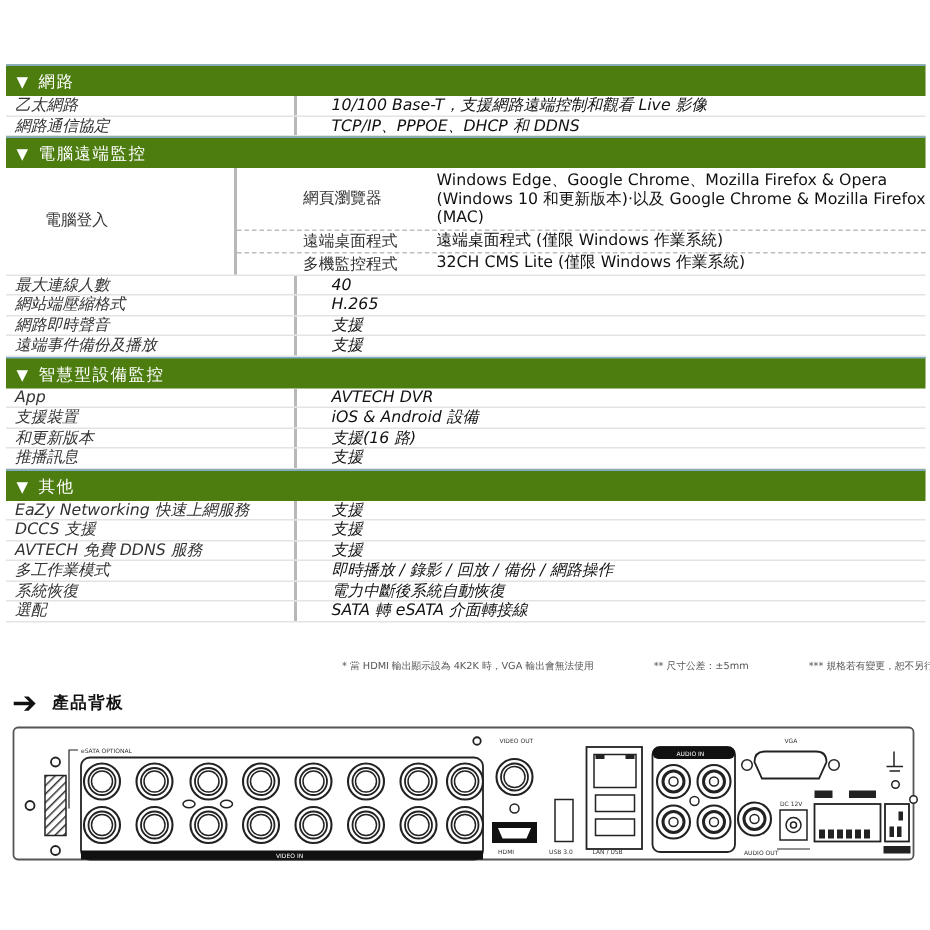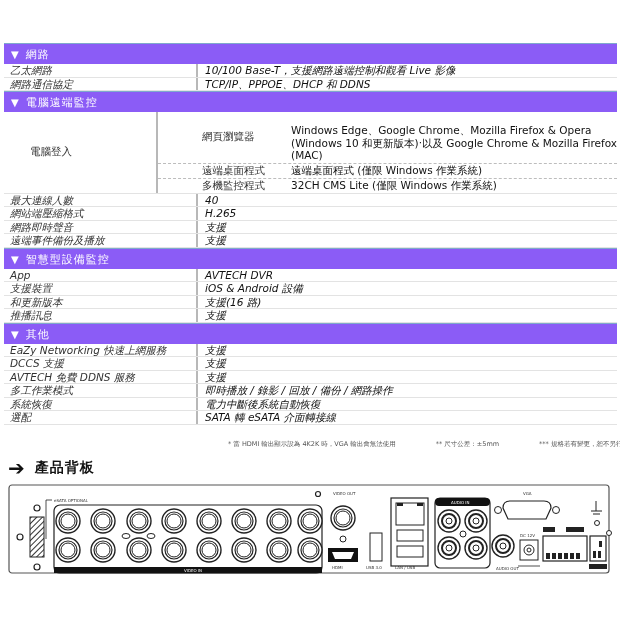--- a/index.html
+++ b/index.html
@@ -1,43 +1,43 @@
 <!DOCTYPE html>
 <html><head>
 <meta charset="utf-8">
 <style>
   * { box-sizing: border-box; margin: 0; padding: 0; }
   html, body { width: 620px; height: 620px; background: #ffffff; overflow: hidden; }
   body { font-family: "DejaVu Sans", "Liberation Sans", sans-serif; color: #222; position: relative; }
 
   .spec { position: absolute; left: 4px; top: 43px; width: 613px; }
   .sec-head {
-    background: #8b5cf6; color: #fff; height: 21px; line-height: 21px;
+    background: #4d7c0f; color: #fff; height: 21px; line-height: 21px;
     font-size: 11px; padding-left: 7px; letter-spacing: 1px;
     border-top: 1px solid #7fa9cc;
   }
   .sec-head .tri { font-size: 10px; margin-right: 6px; }
   .row { display: flex; font-size: 10.5px; line-height: 12.5px; border-bottom: 1px solid #e3e3e3; font-style: italic; }
   .row .k { width: 194px; padding-left: 6px; border-right: 2px solid #b8b8b8; white-space: nowrap; color: #333; }
-  .row .v { flex: 1; padding-left: 7px; white-space: nowrap; color: #111; }
+  .row .v { flex: 1; padding-left: 23px; white-space: nowrap; color: #111; }
 
   .login { display: flex; font-size: 10.5px; border-bottom: 1px solid #e3e3e3; }
   .login .k { width: 194px; padding-left: 6px; border-right: 2px solid #b8b8b8; display: flex; align-items: center; color: #333; margin-left: 20px; }
   .login .sub { flex: 1; }
   .subrow { display: flex; border-bottom: 1px dashed #bdbdbd; }
   .subrow:last-child { border-bottom: none; }
   .subrow .sk { width: 91px; padding-left: 6px; display: flex; align-items: center; white-space: nowrap; color: #333; margin-left: 38px; }
   .subrow .sv { flex: 1; padding-left: 4px; line-height: 12.5px; white-space: nowrap; color: #111; }
-  .subrow.tall .sv { line-height: 12.5px; padding-top: 12px; padding-bottom: 1px; }
+  .subrow.tall .sv { line-height: 12.5px; padding-top: 2px; padding-bottom: 1px; }
 
   .notes { position: absolute; top: 440px; left: 228px; font-size: 6.5px; color: #555; display: flex; gap: 40px; white-space: nowrap; }
 
   .title { position: absolute; left: 8px; top: 456px; display: flex; align-items: center; gap: 10px; }
   .title .arrow { font-size: 20px; font-weight: bold; color: #111; }
-  .title .txt { font-size: 14px; font-weight: bold; color: #111; letter-spacing: 1px; }
+  .title .txt { font-size: 11px; font-weight: bold; color: #111; letter-spacing: 1px; }
 
   .panel { position: absolute; left: 8px; top: 483px; width: 604px; height: 95px; }
   .tiny { font-size: 4px; fill: #333; font-family: "DejaVu Sans", sans-serif; }
 </style>
 </head>
 <body>
 
 <div class="spec">
 
   <div class="sec-head">

